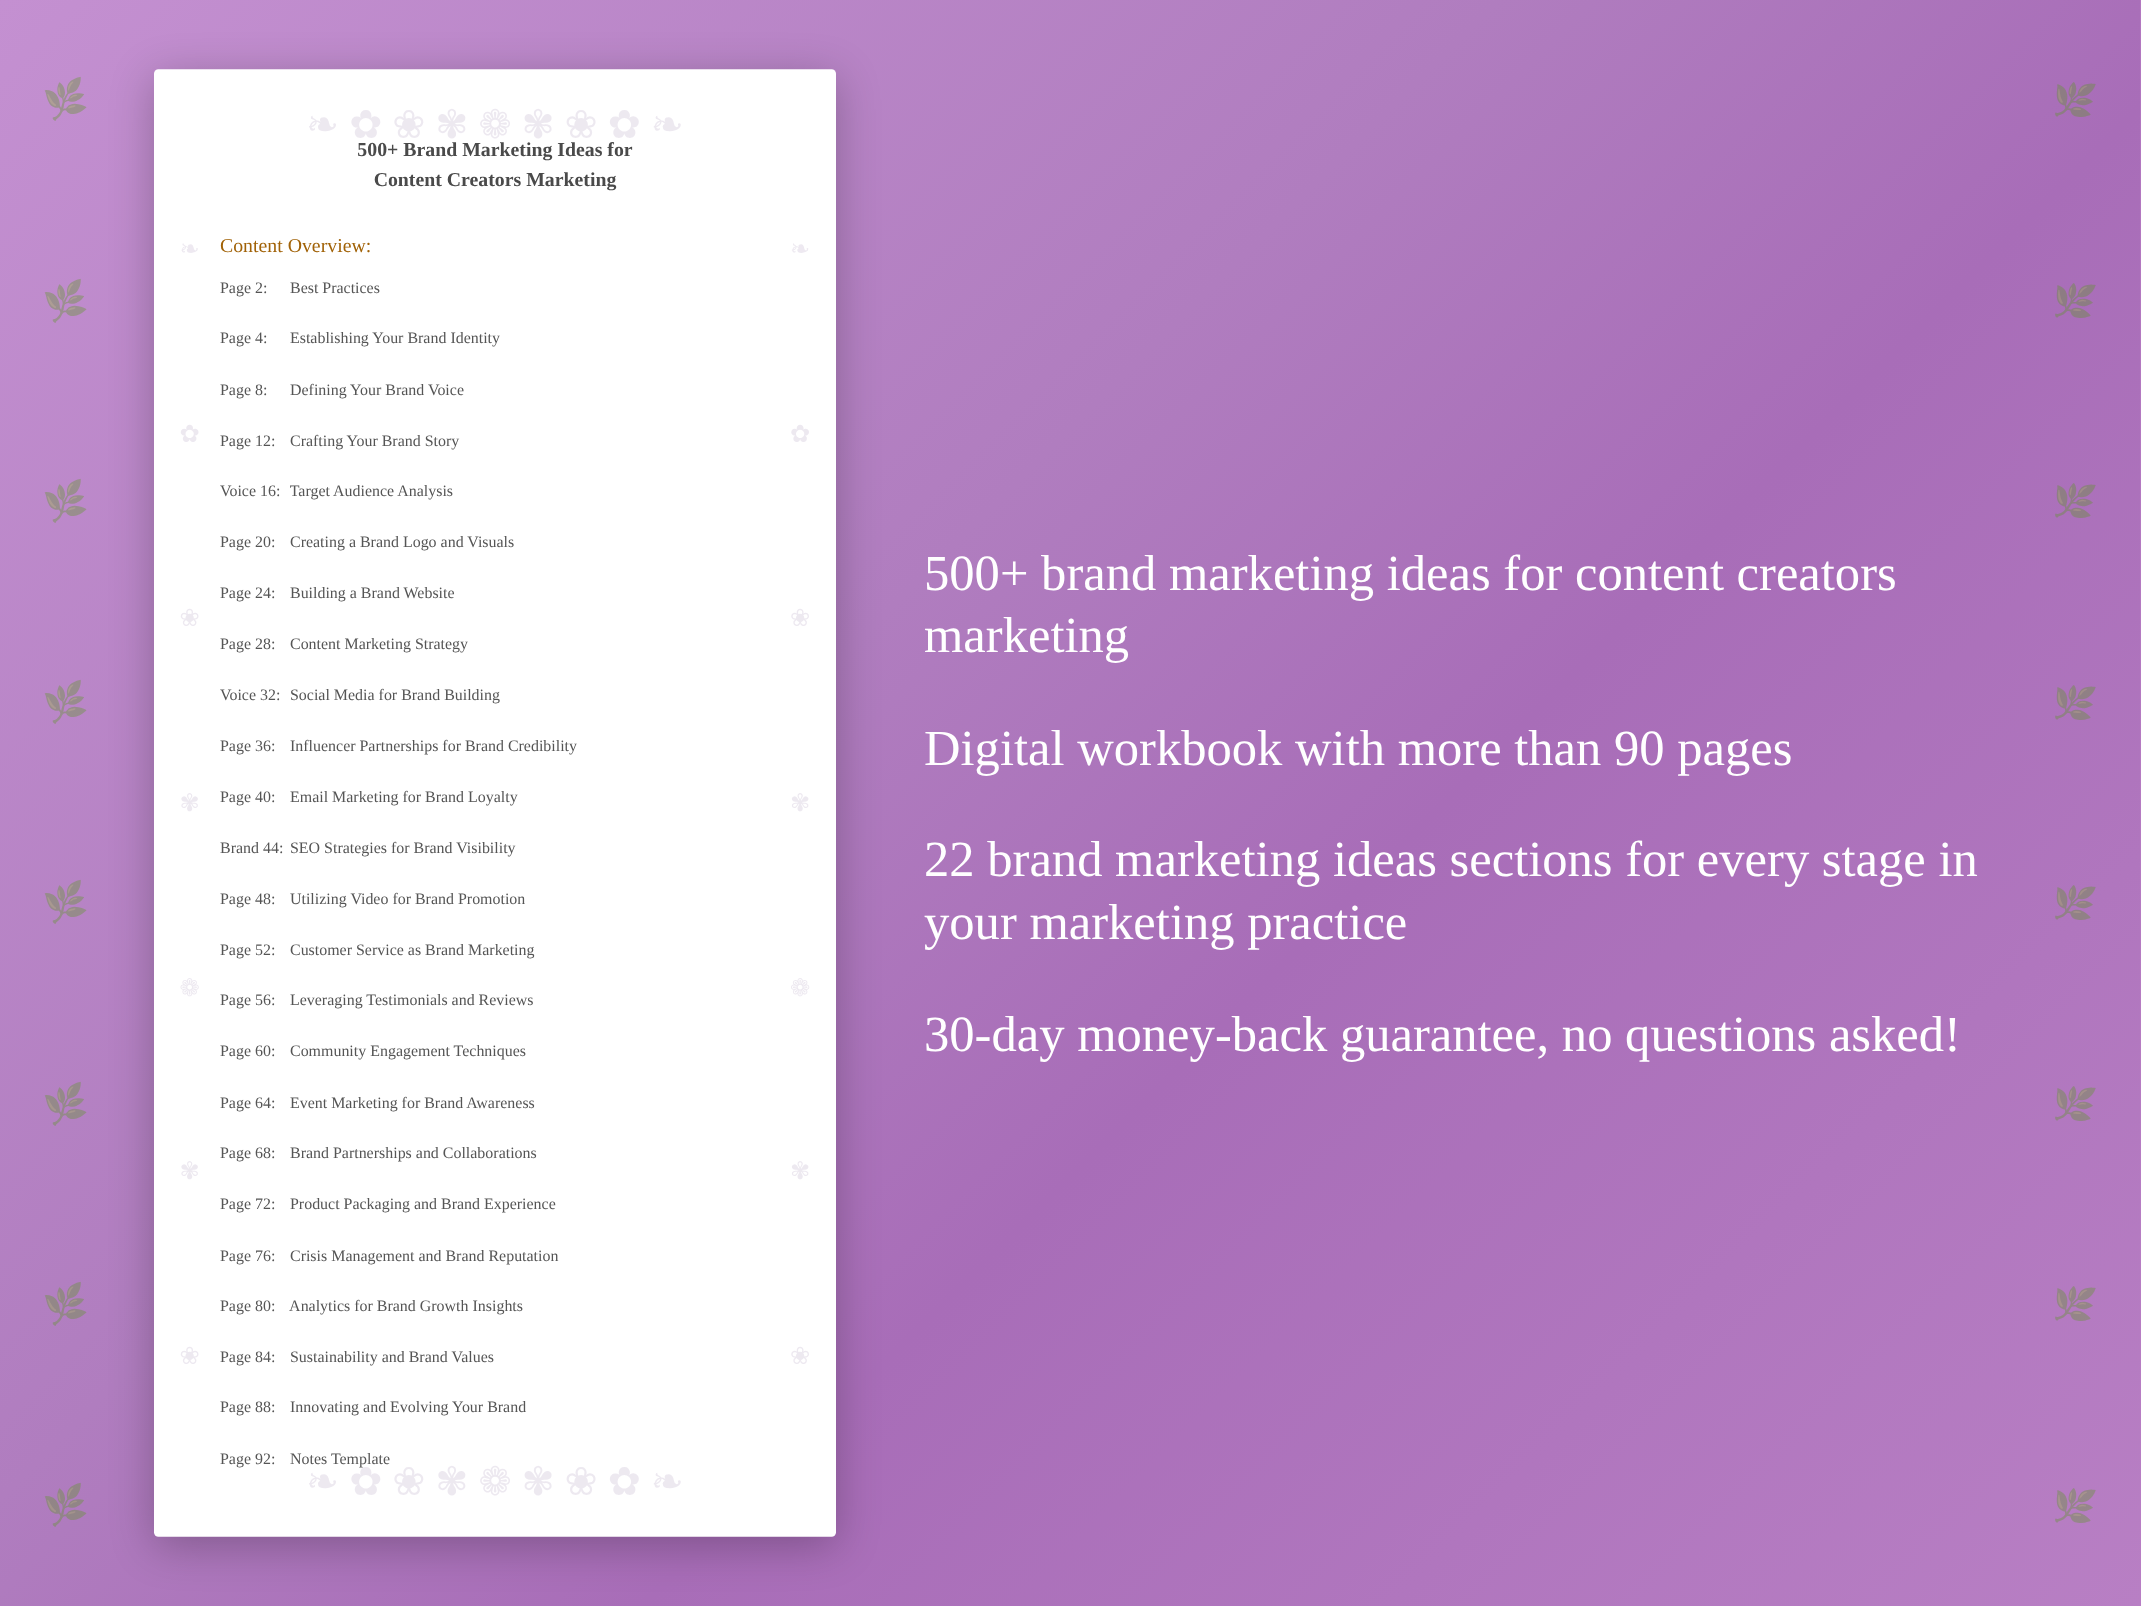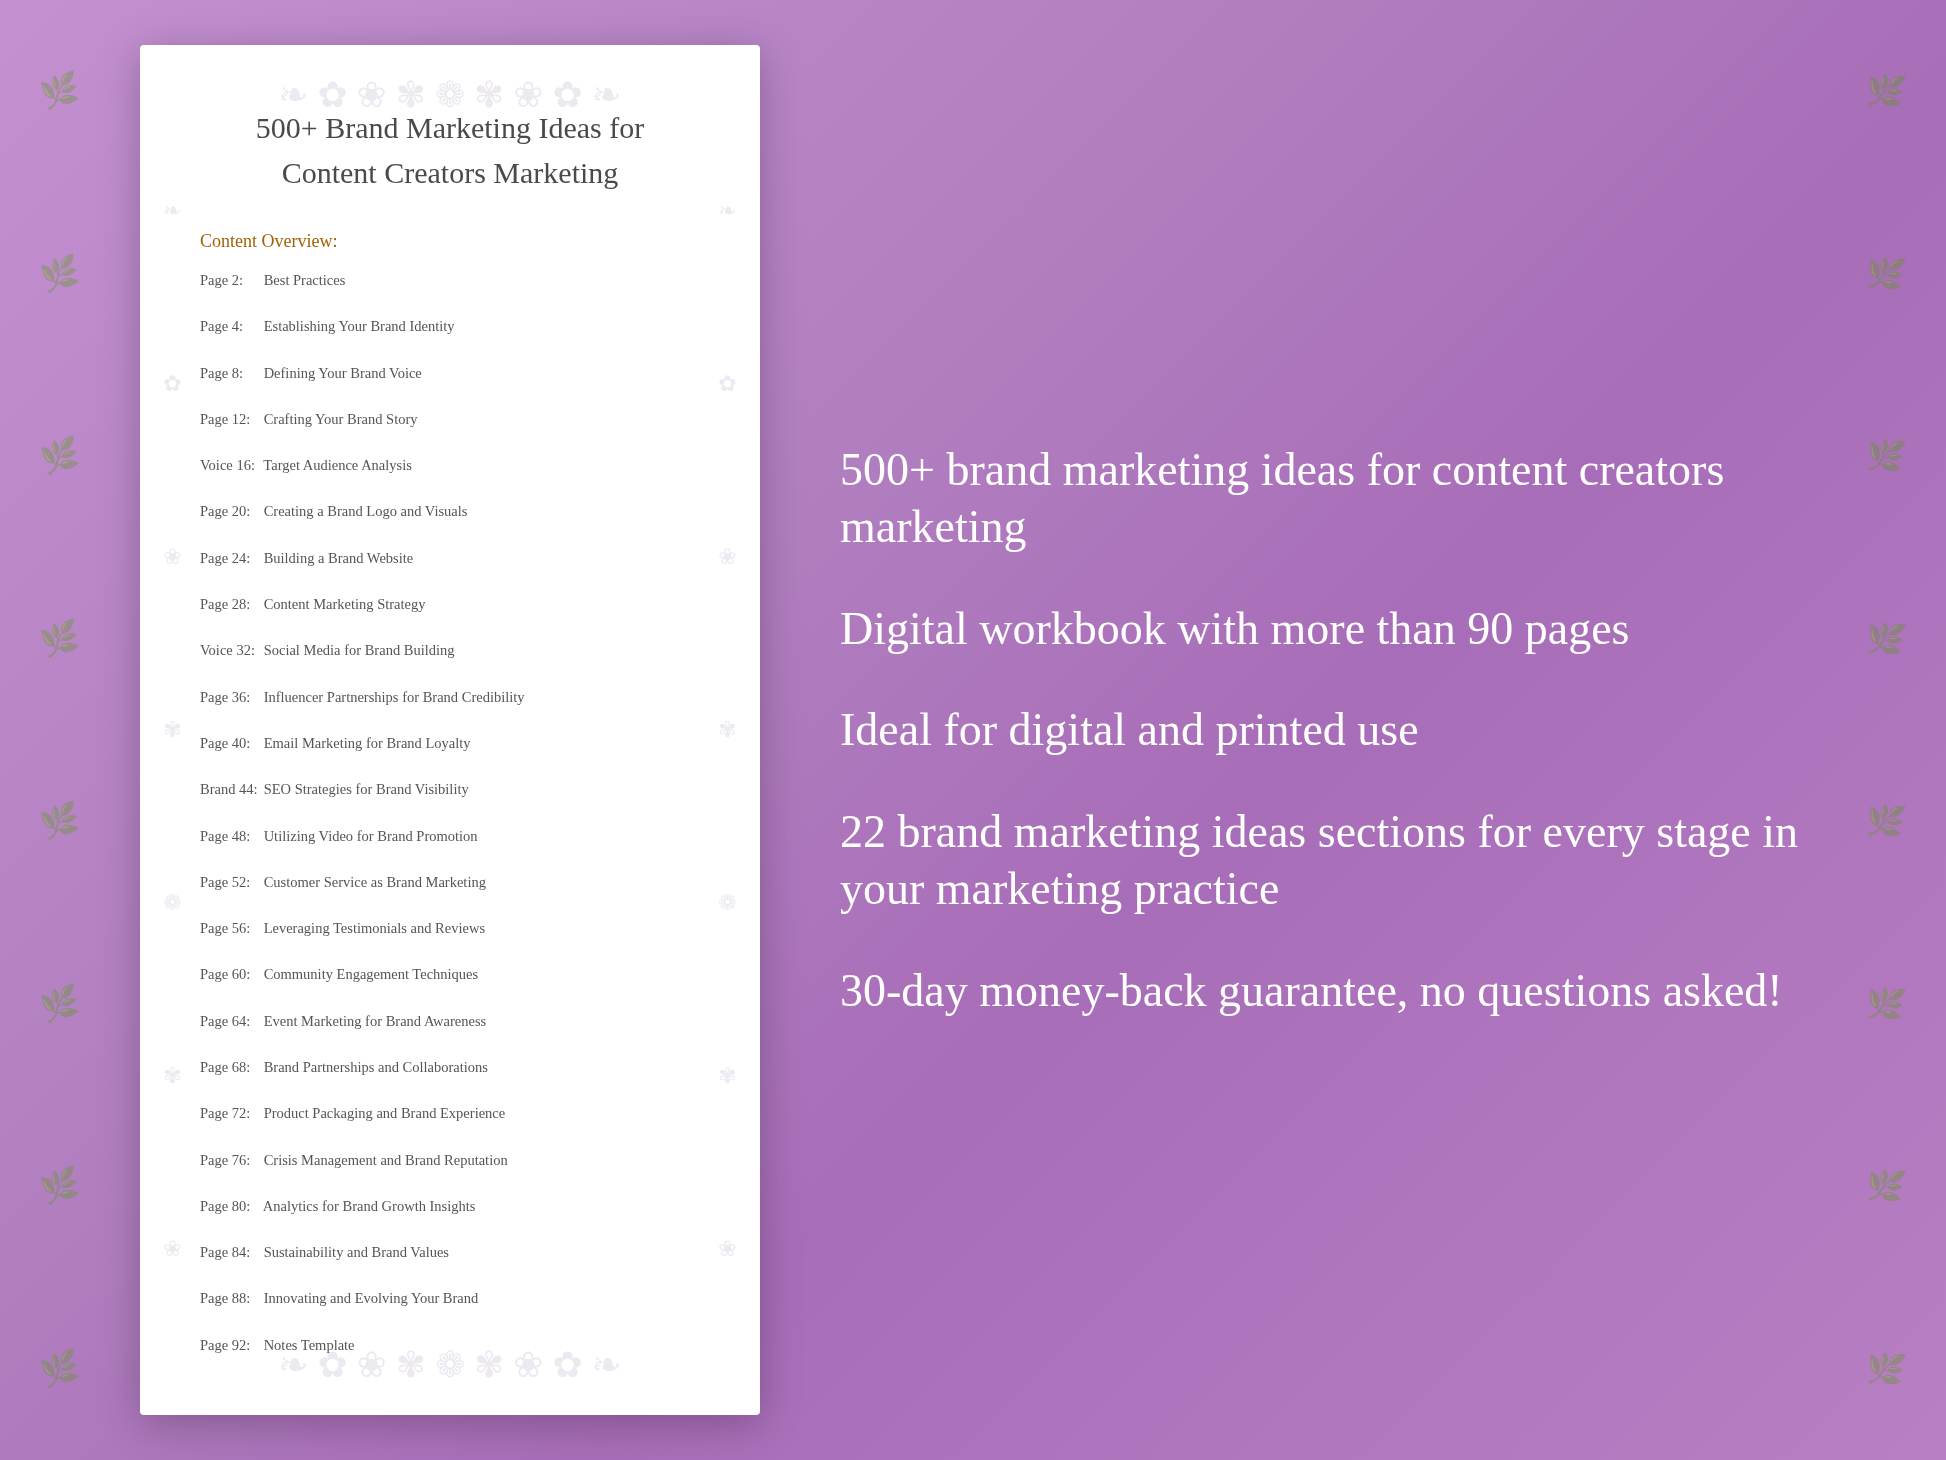--- a/index.html
+++ b/index.html
@@ -93,25 +93,25 @@
       align-items: center;
       opacity: 0.15;
       color: #8a6fa0;
       font-size: 22px;
     }
     .doc-floral-side-left { left: 5px; }
     .doc-floral-side-right { right: 5px; }
 
     .doc-title {
       text-align: center;
-      font-size: 30px;
+      font-size: 18px;
       color: #4a4a4a;
       line-height: 1.5;
       margin-bottom: 36px;
-      font-weight: normal;
+      font-weight: bold;
     }
 
     .doc-section-label {
       font-size: 18px;
       color: #a16207;
       margin-bottom: 18px;
       font-weight: normal;
     }
 
     .toc-list {
@@ -246,23 +246,20 @@
   </div>
 
   <div class="right-content" id="features-list">
   <div class="feature-block">
         <p class="feature-text">500+ brand marketing ideas for content creators marketing</p>
       </div>
       <div class="feature-block">
         <p class="feature-text">Digital workbook with more than 90 pages</p>
       </div>
       <div class="feature-block">
-        <p class="feature-text">Ideal for digital and printed use</p>
-      </div>
-      <div class="feature-block">
         <p class="feature-text">22 brand marketing ideas sections for every stage in your marketing practice</p>
       </div>
       <div class="feature-block">
         <p class="feature-text">30-day money-back guarantee, no questions asked!</p>
       </div>
     </div>
 
 </div>
 
 </body></html>

